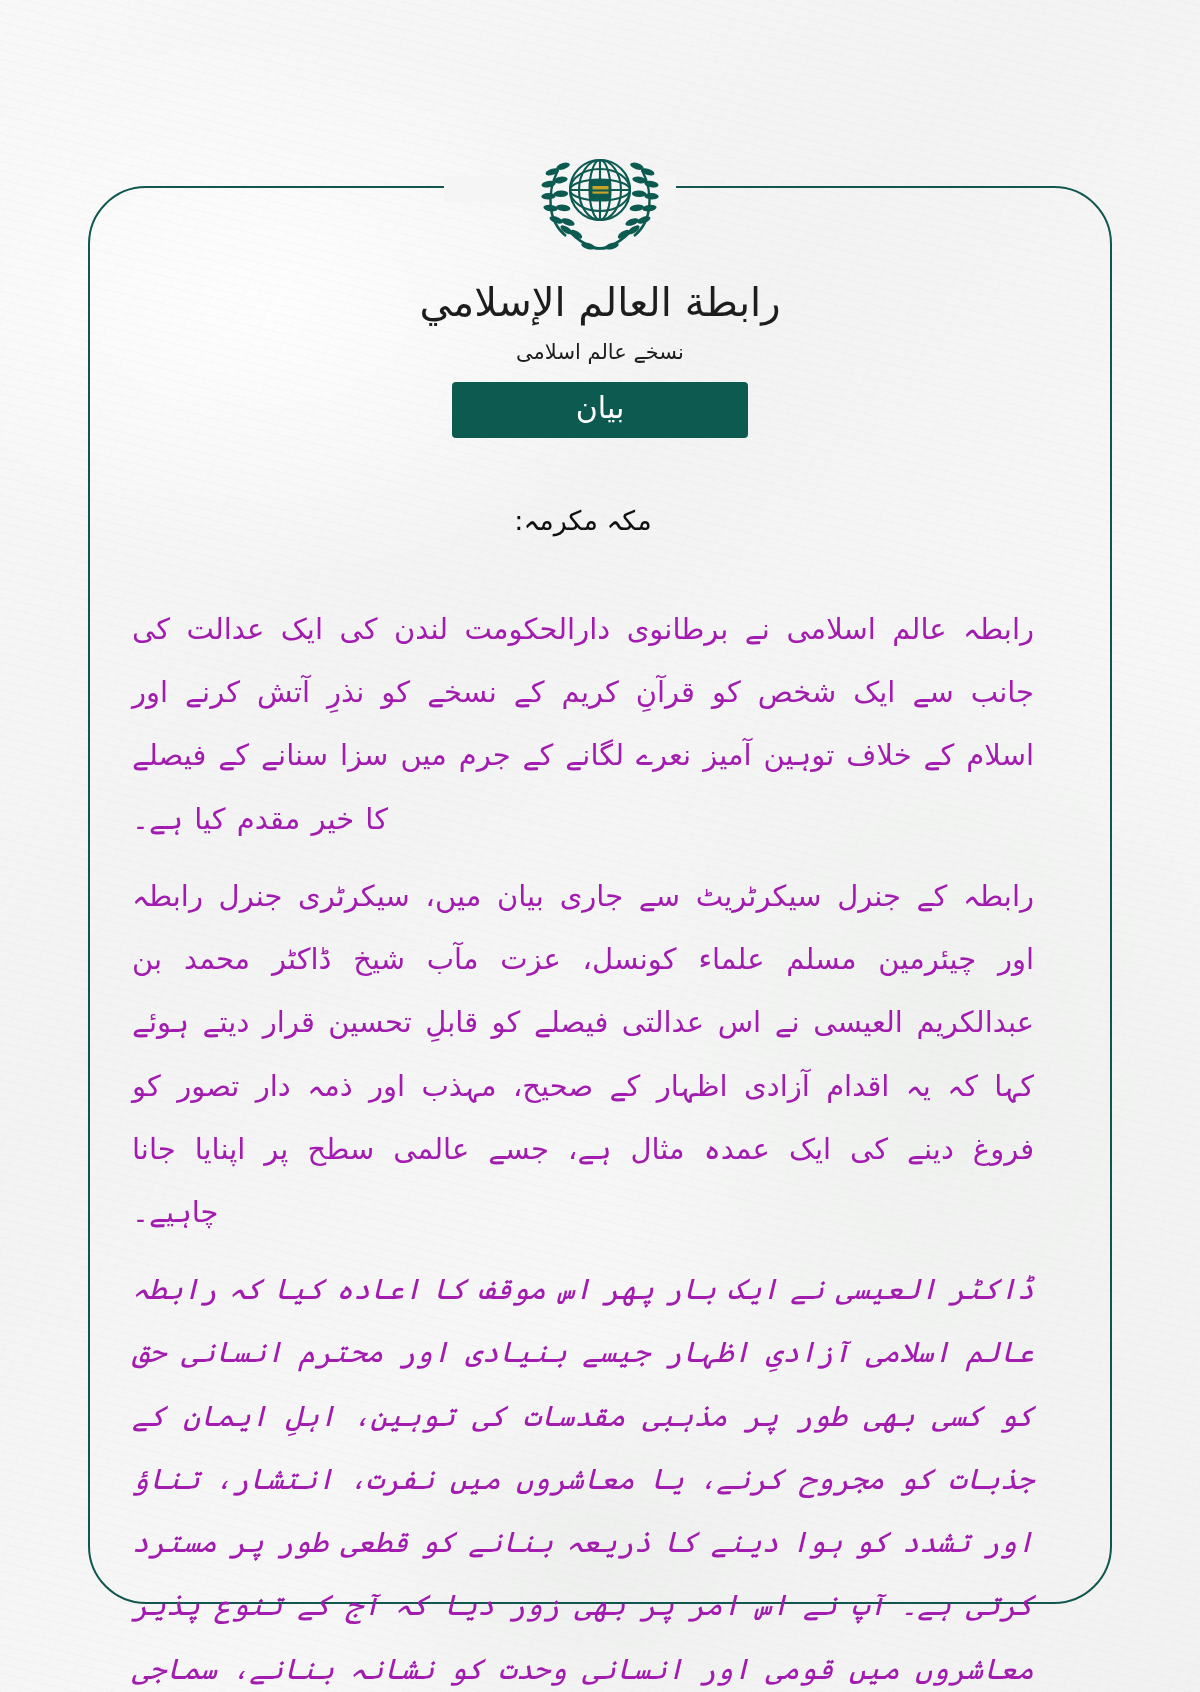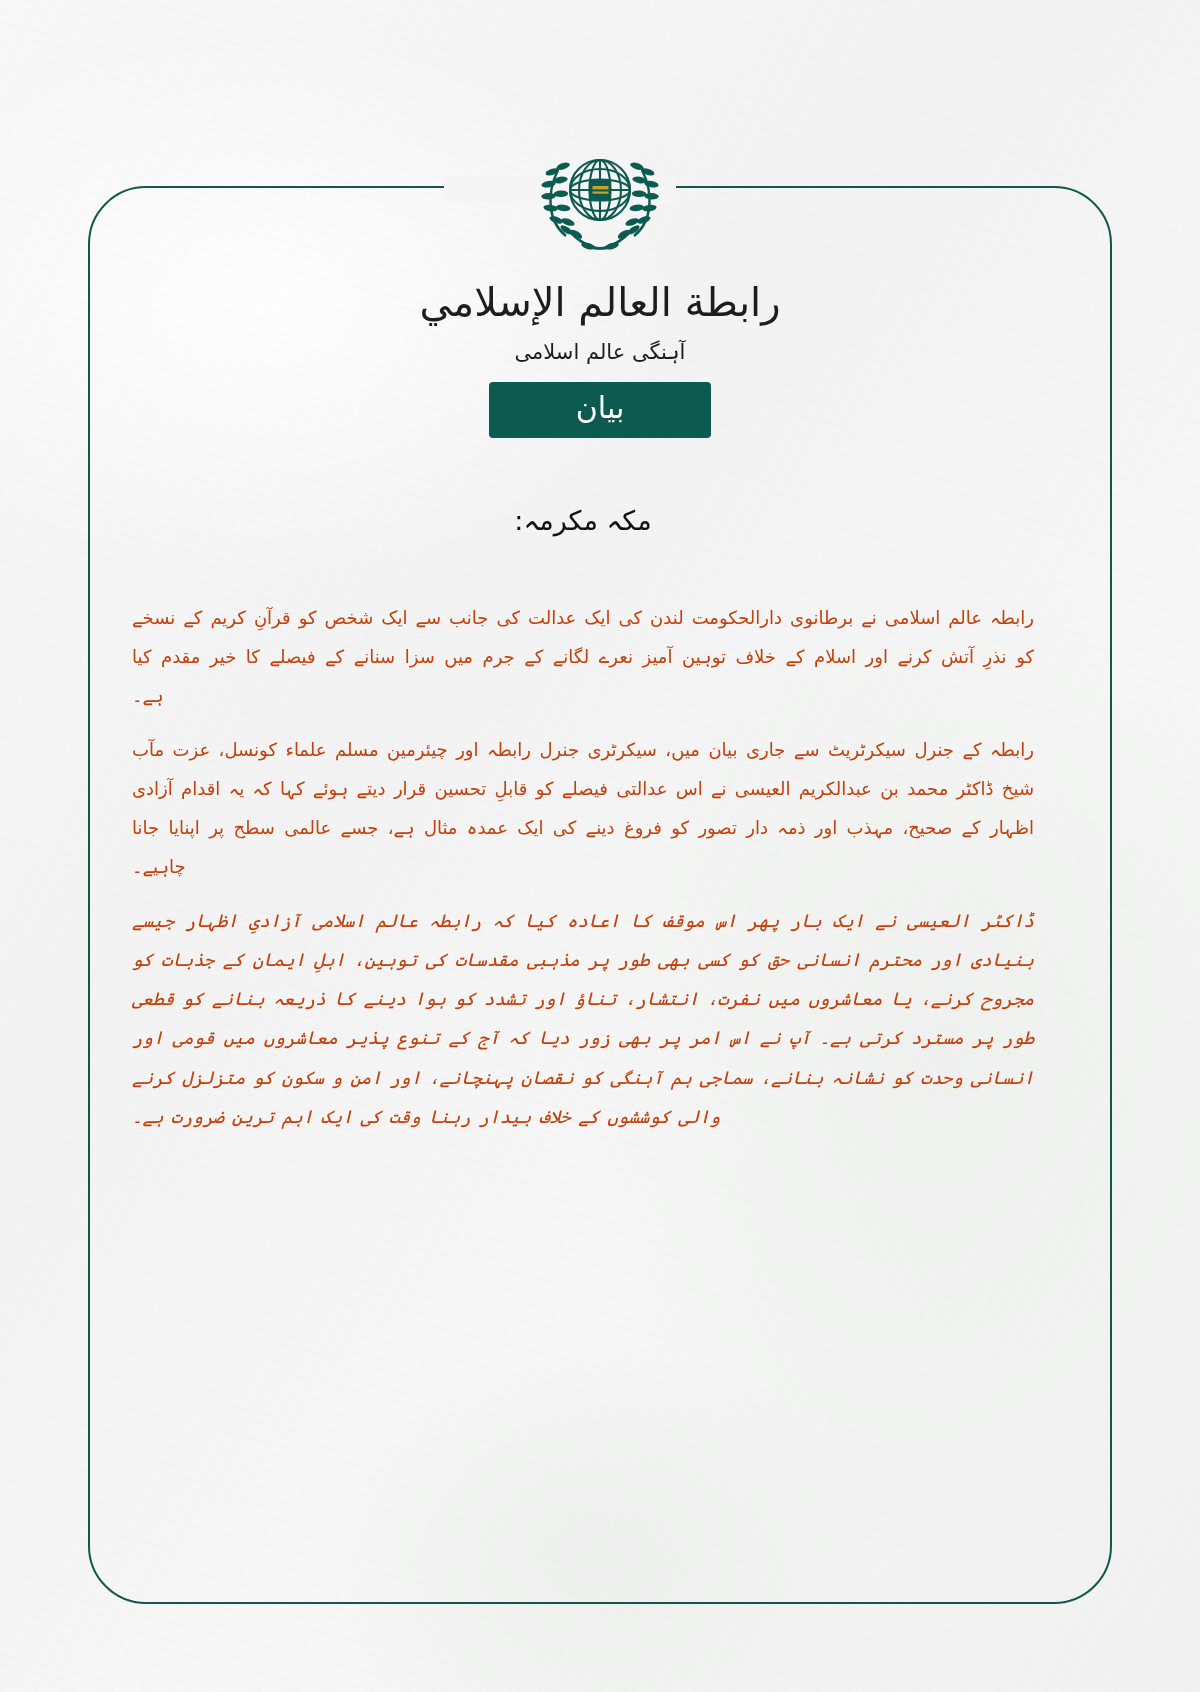--- a/index.html
+++ b/index.html
@@ -109,21 +109,21 @@
     color: #1d1d1d;
     letter-spacing: 2px;
     direction: rtl;
   }
 
   .banner {
     position: absolute;
     left: 50%;
     top: 382px;
     transform: translateX(-50%);
-    width: 222px;
+    width: 296px;
     height: 56px;
     background: #0d5a50;
     border-radius: 4px;
     display: flex;
     align-items: center;
     justify-content: center;
   }
   .banner-label {
     color: #ffffff;
     font-size: 30px;
@@ -149,23 +149,23 @@
     font-size: 27px;
     color: #111111;
     text-align: center;
     direction: rtl;
     margin-bottom: 62px;
     letter-spacing: 0.5px;
   }
 
   .paragraph {
     font-family: "DejaVu Sans", sans-serif;
-    font-size: 18px;
+    font-size: 29px;
     line-height: 2.18;
-    color: #c2410c;
+    color: #a21caf;
     direction: rtl;
     text-align: justify;
     text-align-last: left;
     margin-bottom: 14px;
     word-spacing: 2px;
   }
   .paragraph:last-child { margin-bottom: 0; font-style: italic; }
 </style>
 </head>
 <body>
@@ -268,21 +268,21 @@
         </g>
       </svg>
     </div>
 
     <div class="wordmark-ar">
       <svg viewBox="0 0 400 66" width="400" height="66" aria-hidden="true">
         <text x="200" y="48" text-anchor="middle" font-family="DejaVu Sans, sans-serif" font-size="40" fill="#1d1d1d" direction="rtl">رابطة العالم الإسلامي</text>
       </svg>
     </div>
 
-    <div class="wordmark-ur">آہنگی عالم اسلامی</div>
+    <div class="wordmark-ur">نسخے عالم اسلامی</div>
 
     <div class="banner">
       <span class="banner-label">بیان</span>
     </div>
   </div>
 
   <div class="content">
 
     <div class="dateline">مکہ مکرمہ:</div>
 

